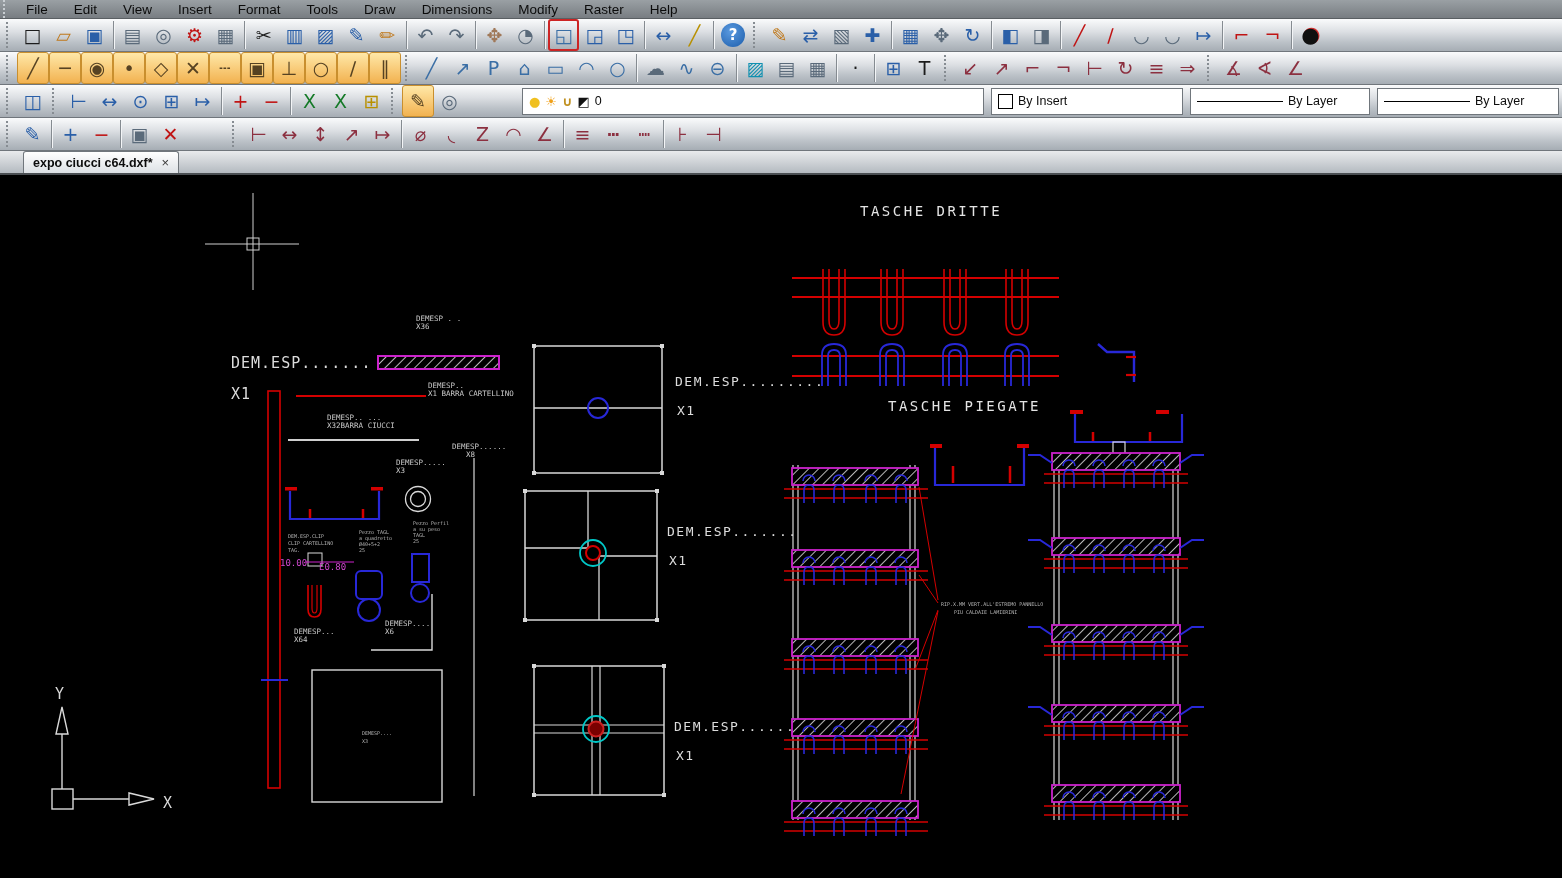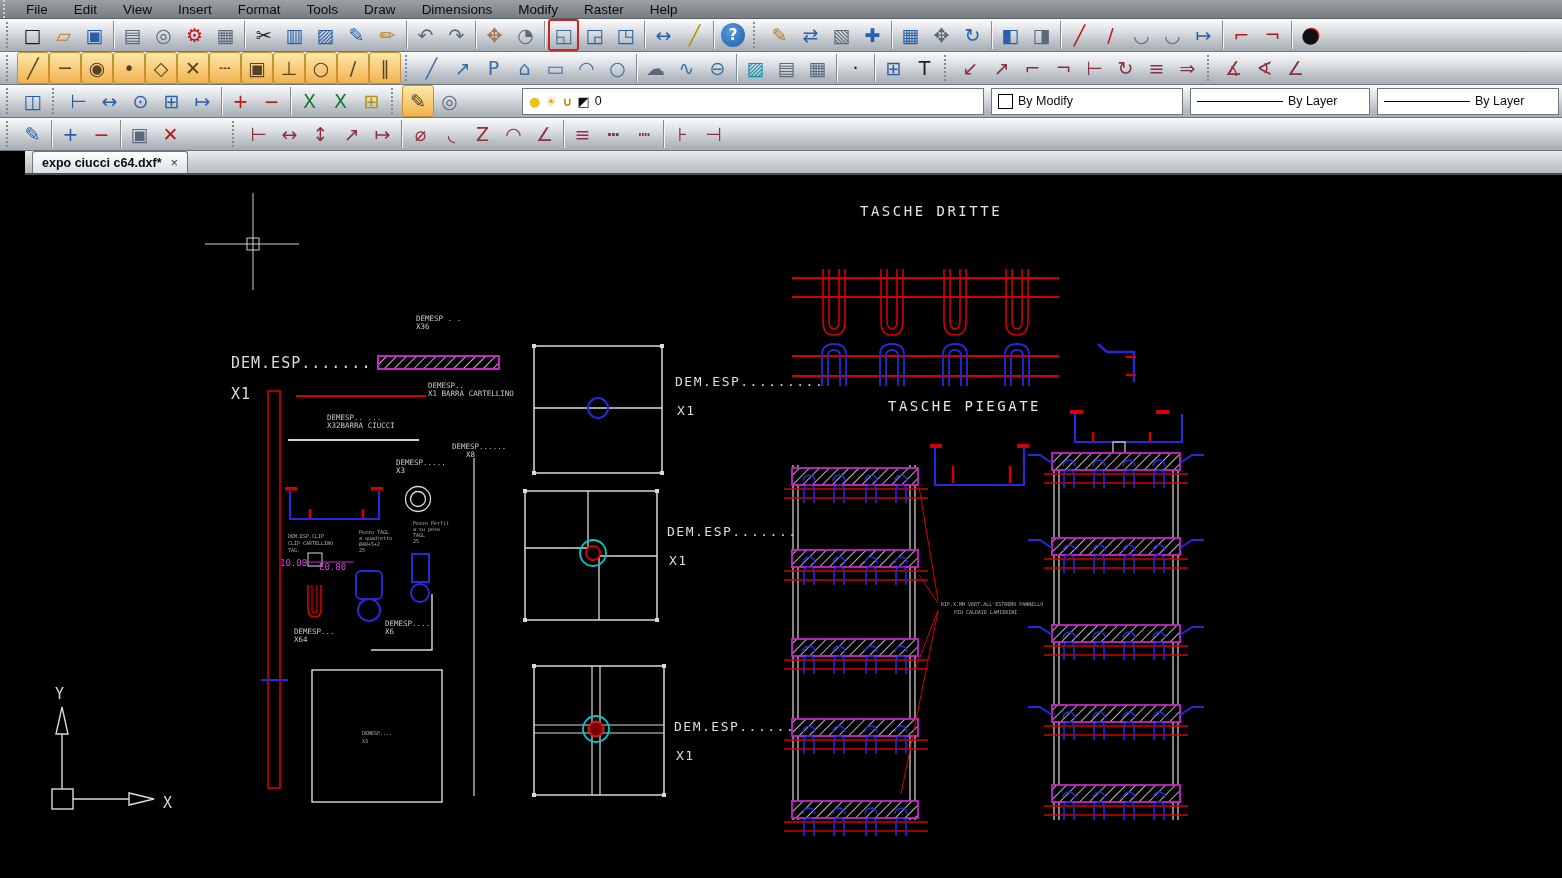--- a/index.html
+++ b/index.html
@@ -32,21 +32,21 @@
   .layer-combo{width:448px;margin-left:auto;}
   .color-combo{width:178px;margin-left:7px;}
   .lt-combo{width:166px;margin-left:7px;}
   .lw-combo{width:168px;margin-left:7px;margin-right:1px;}
   .mini{font-family:"DejaVu Sans",sans-serif;font-size:13px;line-height:1;}
   .i-bulb{color:#f0c020}.i-sun{color:#f0a018}.i-lock{color:#c09020;font-weight:bold}.i-plot{color:#111}
   .swatch{width:13px;height:13px;background:#ffffff;border:1px solid #000;}
   .ltline{width:86px;height:0;border-top:1.5px solid #000;}
 
   
-  .tabbar{height:23px;background:linear-gradient(#e9ebed,#b4bac0);border-bottom:2px solid #4a4e52;display:flex;align-items:flex-end;padding-left:7px;margin-left:25px;}
+  .tabbar{height:23px;background:linear-gradient(#e9ebed,#b4bac0);border-bottom:2px solid #4a4e52;display:flex;align-items:flex-end;padding-left:23px;}
   .tab{height:21px;background:linear-gradient(#ffffff,#dde1e5);border:1px solid #70767c;border-bottom:none;border-radius:3px 3px 0 0;display:flex;align-items:center;padding:0 9px;font-size:12.5px;font-weight:bold;color:#0c0c0c;gap:9px;}
   .tab .close{font-weight:normal;color:#3a3a3a;font-size:13px;cursor:default;}
 
   
   .canvas{position:relative;flex:1;background:#000;padding-left:22px;}
   .canvas svg{display:block;}
   .t-title{font:14px "DejaVu Sans Mono",monospace;letter-spacing:2.5px;fill:#e4e4e4;}
   .t-big{font:15px "DejaVu Sans Mono",monospace;letter-spacing:1px;fill:#dcdcdc;}
   .t-mid{font:13px "DejaVu Sans Mono",monospace;letter-spacing:1.5px;fill:#dcdcdc;}
   .t-sm{font:7.5px "DejaVu Sans Mono",monospace;fill:#c8c8c8;}
@@ -378,21 +378,21 @@
       </div>
     <div class="combo layer-combo">
       <span class="mini i-bulb">●</span>
       <span class="mini i-sun">☀</span>
       <span class="mini i-lock">∪</span>
       <span class="mini i-plot">◩</span>
       <span>0</span>
     </div>
     <div class="combo color-combo">
       <span class="swatch"></span>
-      <span>By Modify</span>
+      <span>By Insert</span>
     </div>
     <div class="combo lt-combo">
       <span class="ltline"></span>
       <span>By Layer</span>
     </div>
     <div class="combo lw-combo">
       <span class="ltline"></span>
       <span>By Layer</span>
     </div>
   </div>

